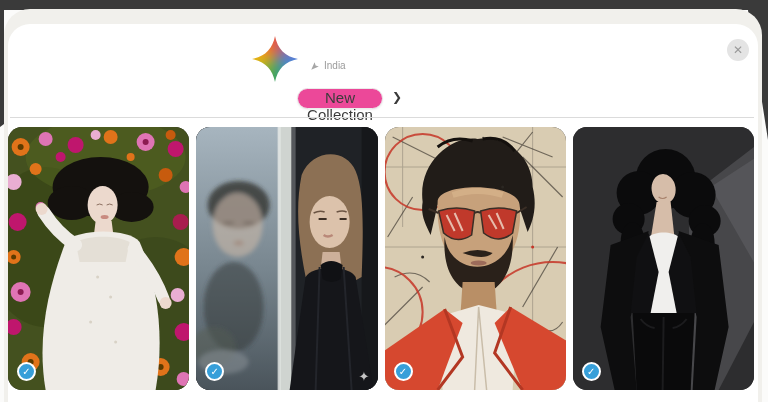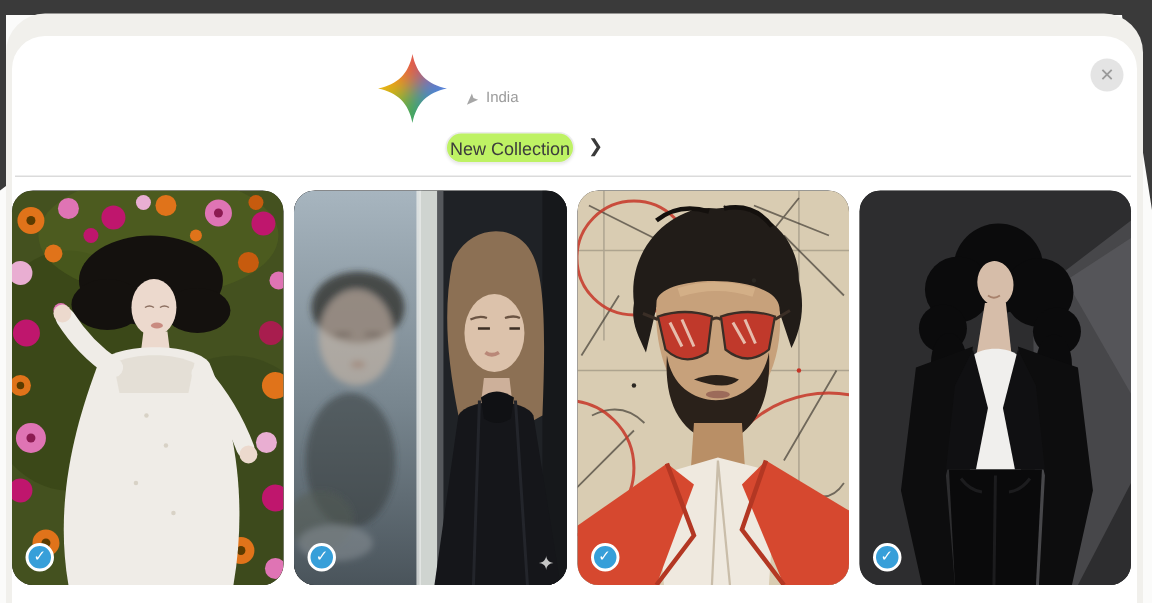--- a/index.html
+++ b/index.html
@@ -26,22 +26,22 @@
   .title { position:absolute; left:302px; top:16px; font-size:13.5px;
     font-weight:700; color:#121212; letter-spacing:.1px; }
   .loc-row { position:absolute; left:302px; top:36px; display:flex;
     align-items:flex-end; gap:4px; color:#9b9b9b; font-size:10px; }
   .loc-row svg { width:10px; height:10px; }
   .close-btn { position:absolute; top:15px; right:9px; width:22px; height:22px;
     border:none; border-radius:50%; background:#e4e4e4; color:#9a9a9a;
     font-size:12px; line-height:22px; text-align:center; cursor:pointer;
     font-family:"DejaVu Sans", sans-serif; padding:0; }
   .pill { position:absolute; left:289px; top:64px; width:86px; height:21px;
-    border-radius:11px; background:#bef264; border:1px solid #ebebeb;
-    box-shadow:0 1px 2px rgba(0,0,0,.07); font-size:12px; color:#3c3c3c;
+    border-radius:11px; background:#ec4899; border:1px solid #ebebeb;
+    box-shadow:0 1px 2px rgba(0,0,0,.07); font-size:15px; color:#3c3c3c;
     font-family:"Liberation Sans", sans-serif; cursor:pointer; }
   .chev { position:absolute; left:384px; top:66px; font-size:12px;
     font-weight:700; color:#3a3a3a; cursor:pointer;
     font-family:"DejaVu Sans", sans-serif; }
   .divider { position:absolute; left:2px; right:4px; top:93px; height:1px;
     background:#dbdbdb; }
 
   
   .grid { position:absolute; left:0; right:4px; top:103px; height:263px;
     display:grid; grid-template-columns:repeat(4,1fr); gap:7px; }

